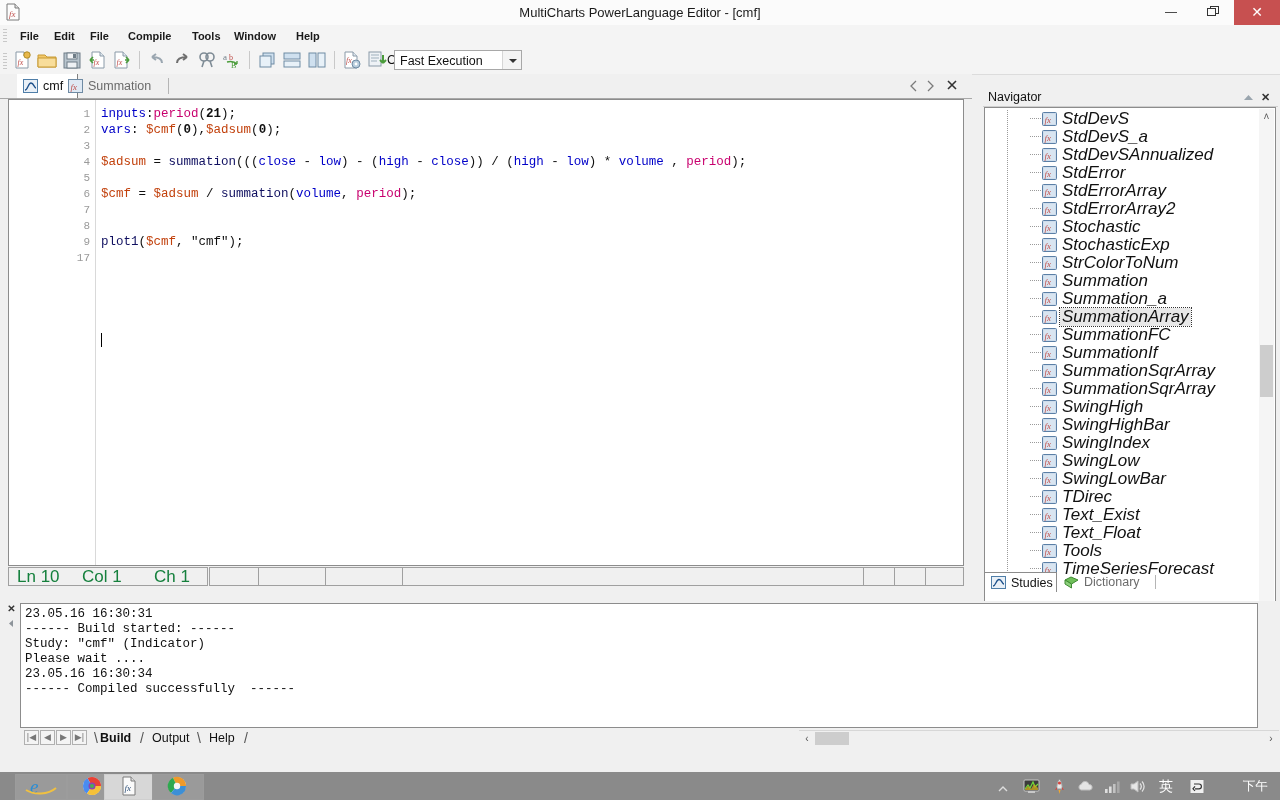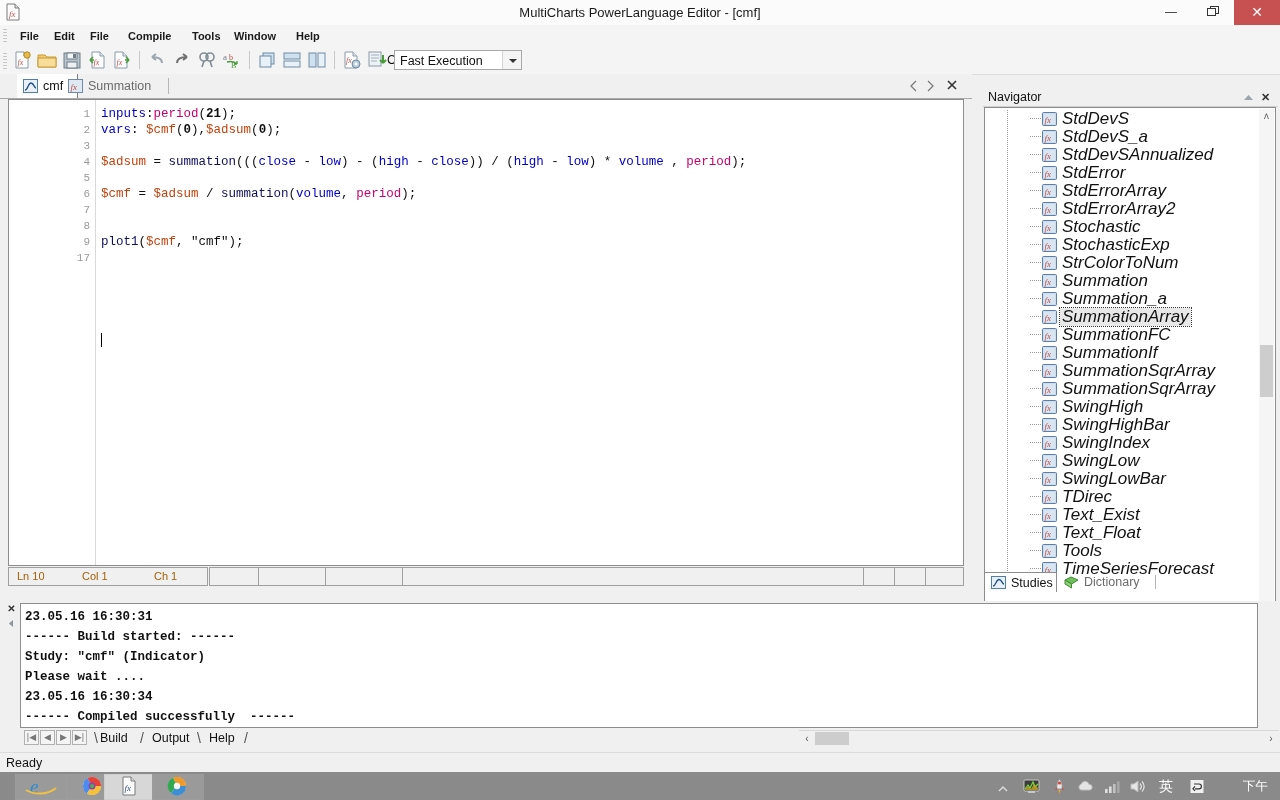--- a/index.html
+++ b/index.html
@@ -112,21 +112,21 @@
   .caret{position:absolute;left:92px;top:233px;width:1px;height:14px;background:#000;}
 
   
   .ed-status{
     position:absolute;left:8px;top:567px;width:956px;height:20px;
   }
   .st-cell{
     position:absolute;top:0;height:19px;border:1px solid #a0a0a0;
     background:#f0f0f0;box-sizing:border-box;
   }
-  .st-cell span{position:absolute;top:0;height:17px;line-height:17px;font-size:11px;color:#a16207;}
+  .st-cell span{position:absolute;top:0;height:17px;line-height:17px;font-size:17px;color:#15803d;}
 
   
   .nav{
     position:absolute;left:983px;top:88px;width:295px;height:520px;
     background:#f0f0f0;
   }
   .nav-header{
     position:absolute;left:0;top:0;width:295px;height:18px;
     background:#f0f0f0;border-bottom:1px solid #cfcfcf;
   }
@@ -170,29 +170,29 @@
   }
   .out-gutter{position:absolute;left:0;top:0;width:14px;height:148px;background:#f0f0f0;}
   .out-x{position:absolute;left:2px;top:2px;width:11px;height:11px;text-align:center;line-height:11px;font-size:10px;font-weight:bold;color:#333;cursor:default;}
   .out-up{position:absolute;left:3px;top:16px;width:9px;height:9px;cursor:default;}
   .out-box{
     position:absolute;left:16px;top:2px;width:1238px;height:125px;
     background:#fff;border:1px solid #8c8c8c;box-sizing:border-box;
   }
   .out-text{
     position:absolute;left:4px;top:3px;
-    font-family:"Liberation Mono", monospace;font-size:12.5px;line-height:20px;
-    color:#101010;white-space:pre;font-weight:bold;
+    font-family:"Liberation Mono", monospace;font-size:12.5px;line-height:15px;
+    color:#101010;white-space:pre;
   }
   .out-tabrow{position:absolute;left:16px;top:128px;width:1238px;height:18px;}
   .navbtns{position:absolute;left:4px;top:1px;width:66px;height:15px;}
   .navbtn{position:absolute;top:0;width:15px;height:15px;border:1px solid #b0b0b0;
      background:#f4f4f4;box-sizing:border-box;text-align:center;line-height:13px;font-size:9px;color:#777;cursor:default;}
   .otab{position:absolute;top:0;height:18px;line-height:18px;font-size:12.5px;color:#111;cursor:default;}
-  .otab.active{font-weight:normal;}
+  .otab.active{font-weight:bold;}
   .otab-slash{position:absolute;top:0;height:18px;line-height:18px;color:#555;font-size:14px;}
   .hscroll{position:absolute;left:795px;top:129px;width:480px;height:16px;
      background:#f0f0f0;border-top:1px solid #d7d7d7;}
   .hscroll .harrow{position:absolute;top:0;width:16px;height:15px;text-align:center;line-height:15px;font-size:10px;color:#555;cursor:default;}
   .hscroll .hthumb{position:absolute;left:16px;top:1px;width:34px;height:13px;background:#cdcdcd;cursor:default;}
 
   
   .statusbar{
     position:absolute;left:0;top:752px;width:1280px;height:20px;
     background:#f0f0f0;border-top:1px solid #dcdcdc;
@@ -780,23 +780,20 @@
       <span class="otab-slash" style="left:224px">/</span>
     </div>
 
     <div class="hscroll">
       <span class="harrow" style="left:0">‹</span>
       <span class="hthumb"></span>
       <span class="harrow" style="right:0">›</span>
     </div>
   </div>
 
-  <div class="statusbar">
-    <span class="txt">Ready</span>
-  </div>
 
   <div class="taskbar">
     <div class="tb-item" style="left:15px">
       <svg width="48" height="22" viewBox="0 0 48 22">
         <text x="14" y="18" font-size="19" font-family="Liberation Serif, serif" font-style="italic" fill="#2a8dd4">e</text>
         <path d="M10 15 C18 20 32 20 40 13" fill="none" stroke="#f0c040" stroke-width="2"></path>
       </svg>
     </div>
     <div class="tb-item" style="left:67px">
       <svg width="48" height="22" viewBox="0 0 48 22">

